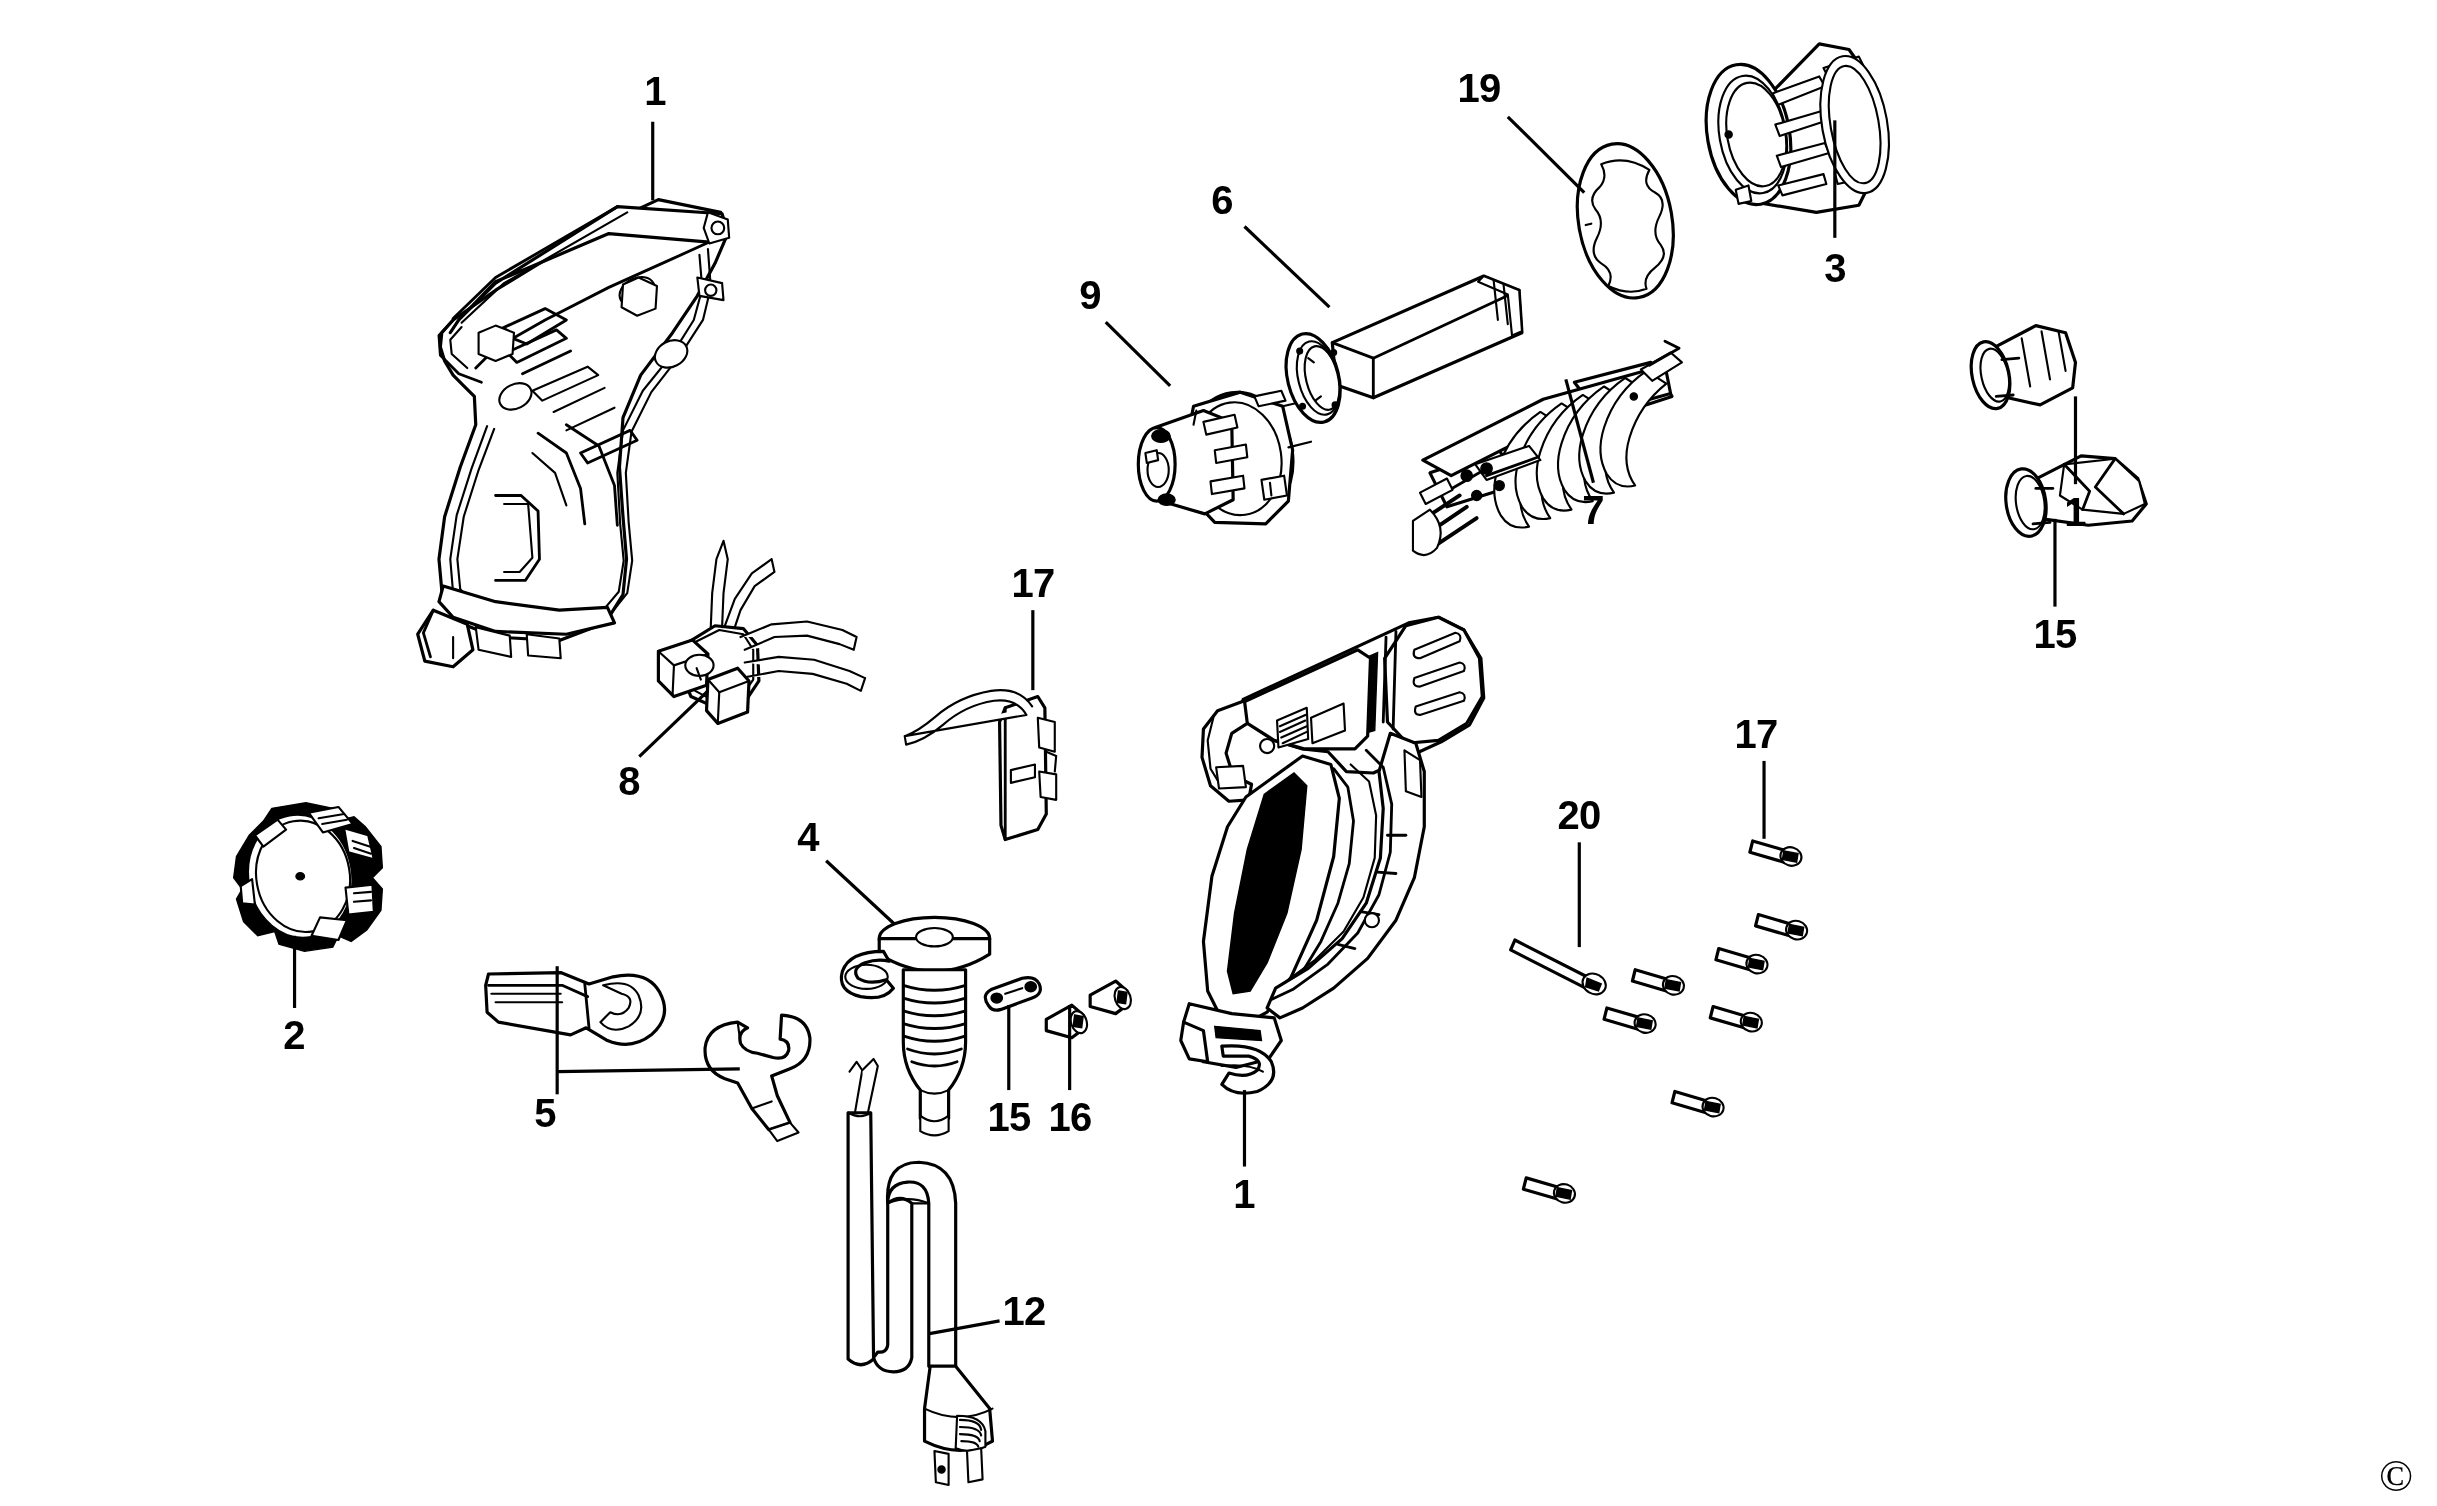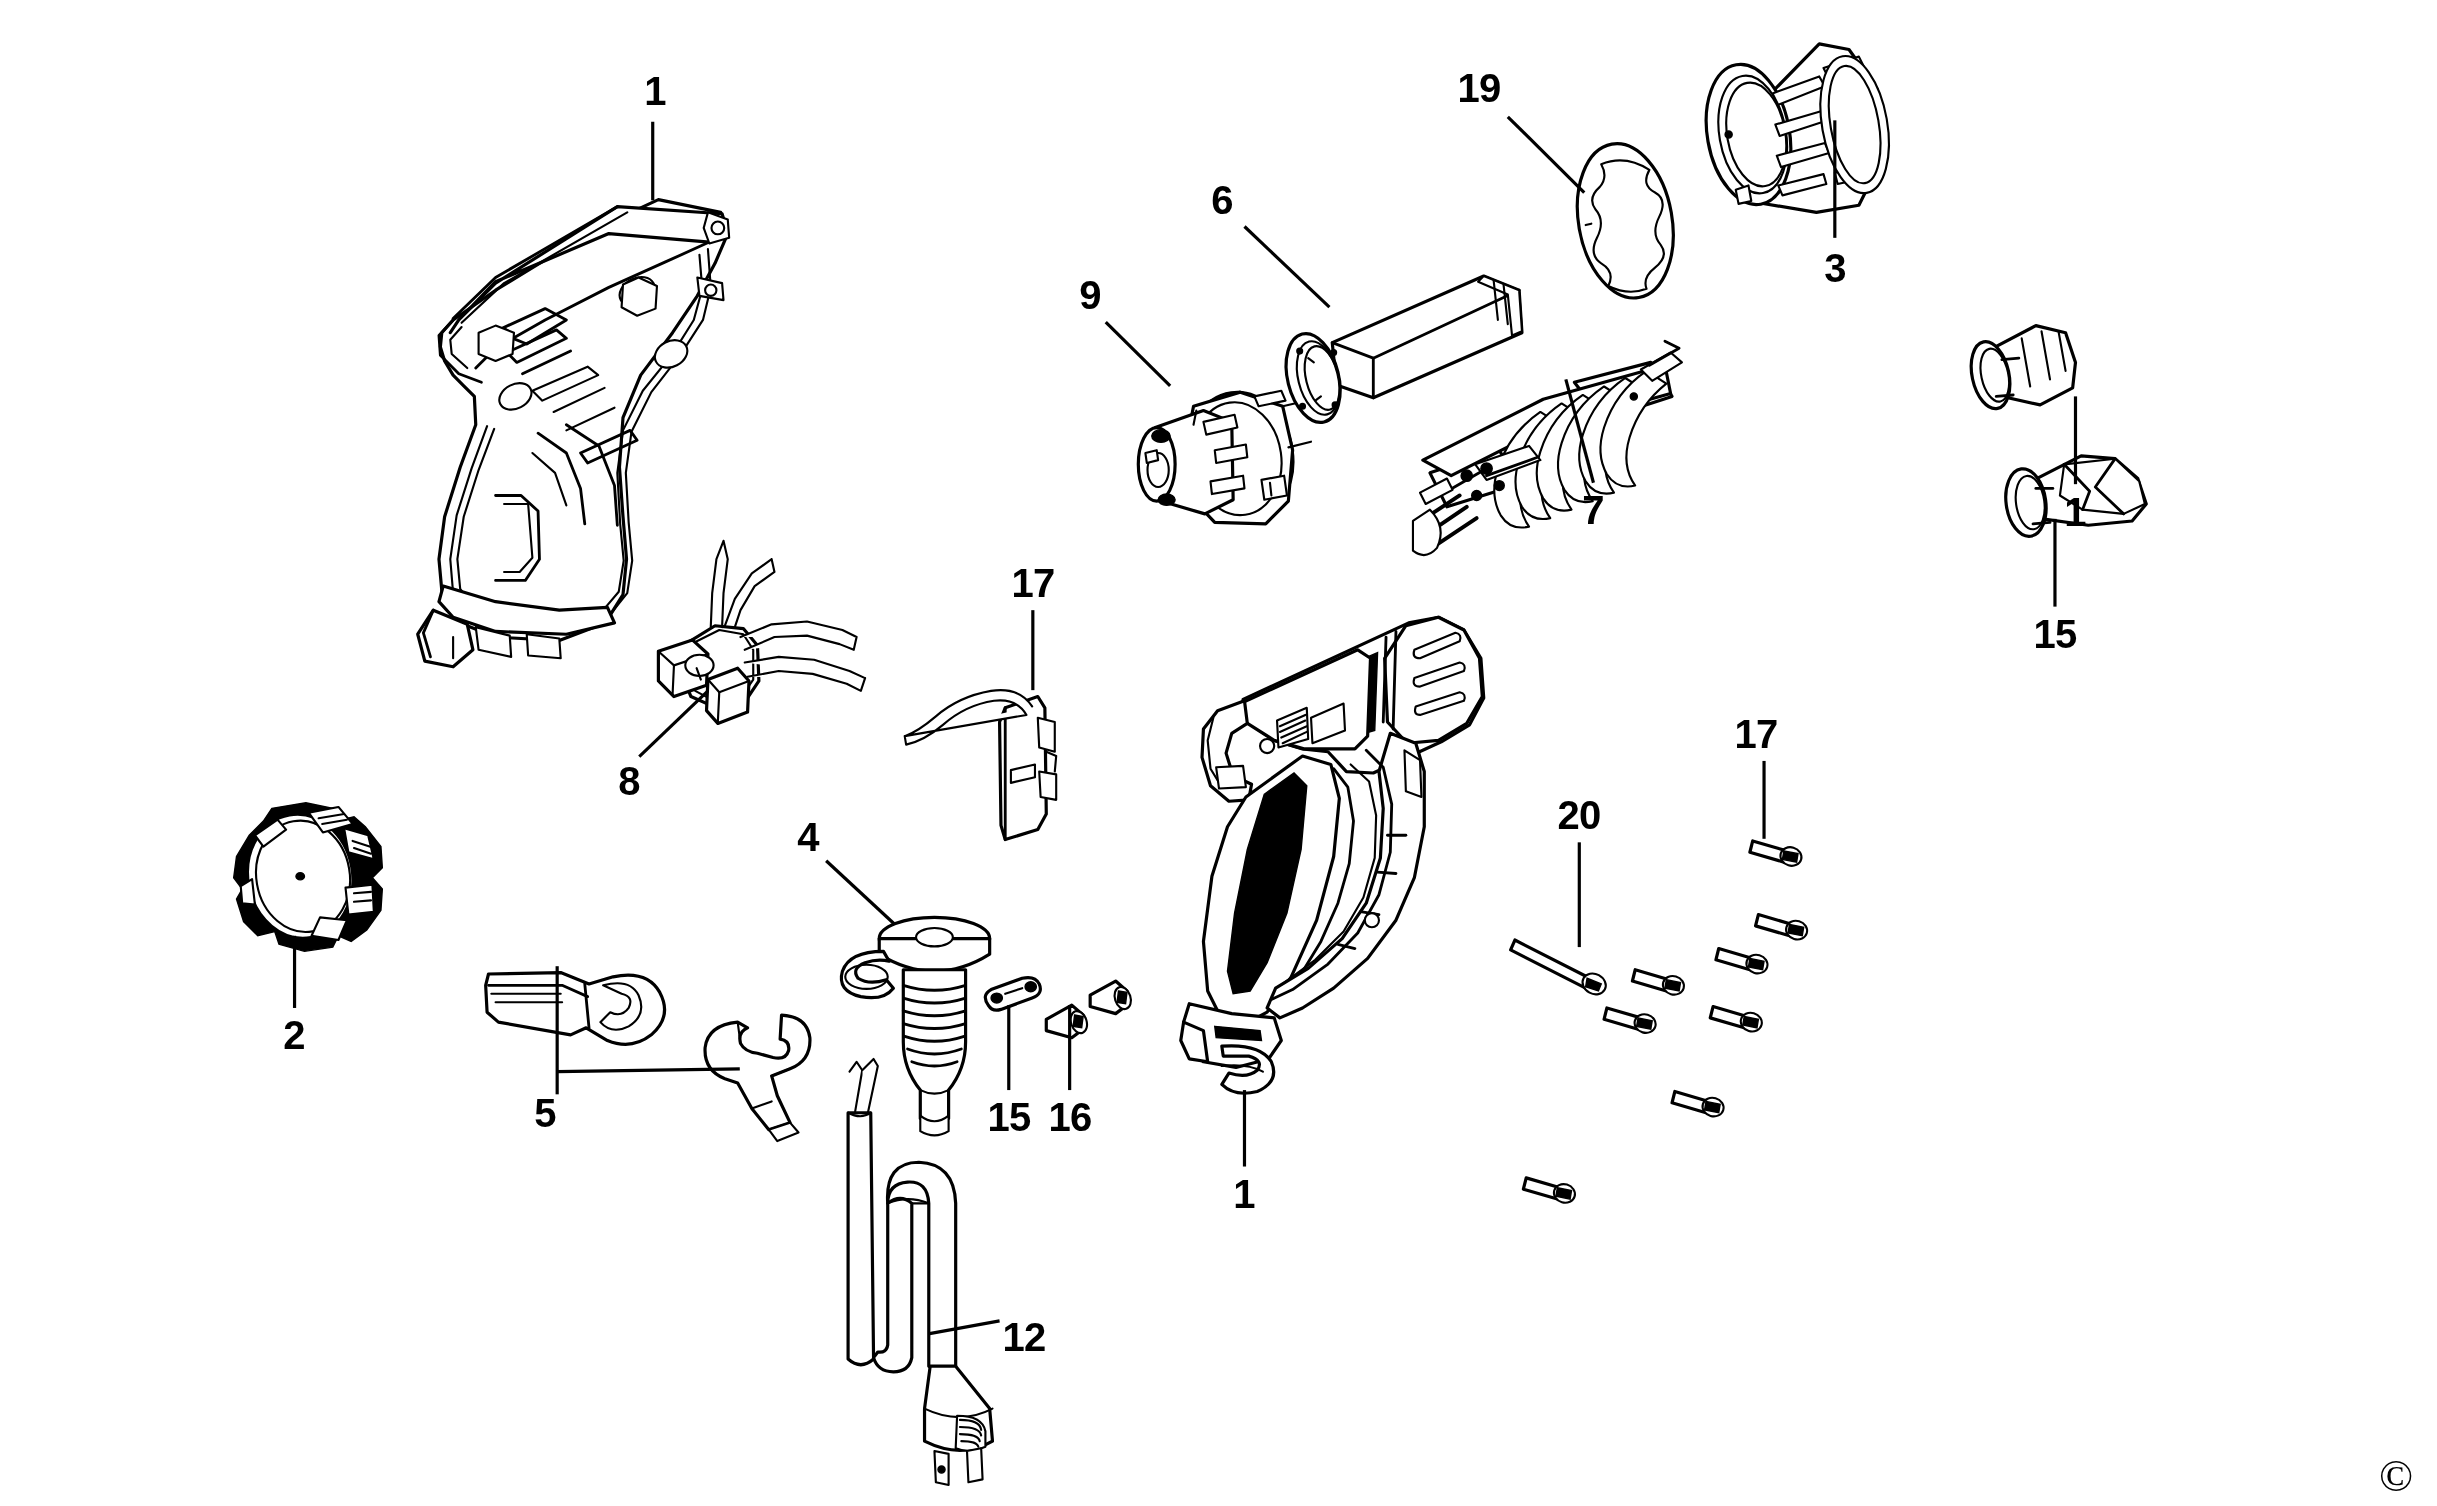--- a/index.html
+++ b/index.html
@@ -509,21 +509,21 @@
     <div class="num" style="left:1593px;top:510px;">7</div>
     <div class="num" style="left:2075px;top:512px;">1</div>
     <div class="num" style="left:2055px;top:634px;">15</div>
     <div class="num" style="left:629px;top:781px;">8</div>
     <div class="num" style="left:1033px;top:583px;">17</div>
     <div class="num" style="left:294px;top:1035px;">2</div>
     <div class="num" style="left:545px;top:1113px;">5</div>
     <div class="num" style="left:808px;top:837px;">4</div>
     <div class="num" style="left:1009px;top:1117px;">15</div>
     <div class="num" style="left:1070px;top:1117px;">16</div>
-    <div class="num" style="left:1024px;top:1311px;margin-top:26px;">12</div>
+    <div class="num" style="left:1024px;top:1311px;">12</div>
     <div class="num" style="left:1244px;top:1194px;">1</div>
     <div class="num" style="left:1756px;top:734px;text-align:center;">17</div>
     <div class="num" style="left:1579px;top:815px;">20</div>
 
     <div class="cmark" style="left:2396px;top:1476px;">©</div>
   </div>
 
 </div>
 
 

